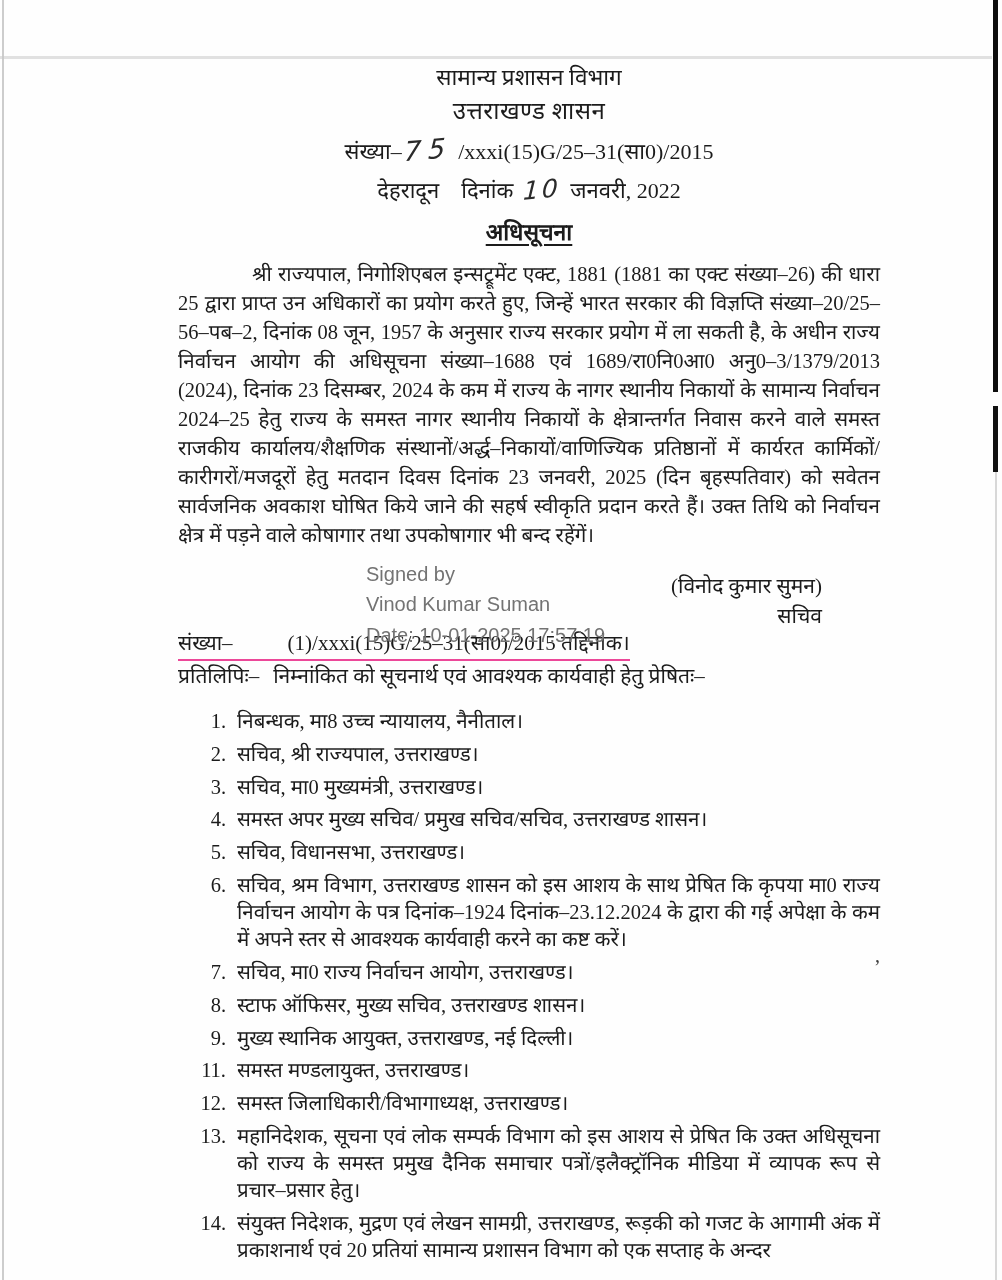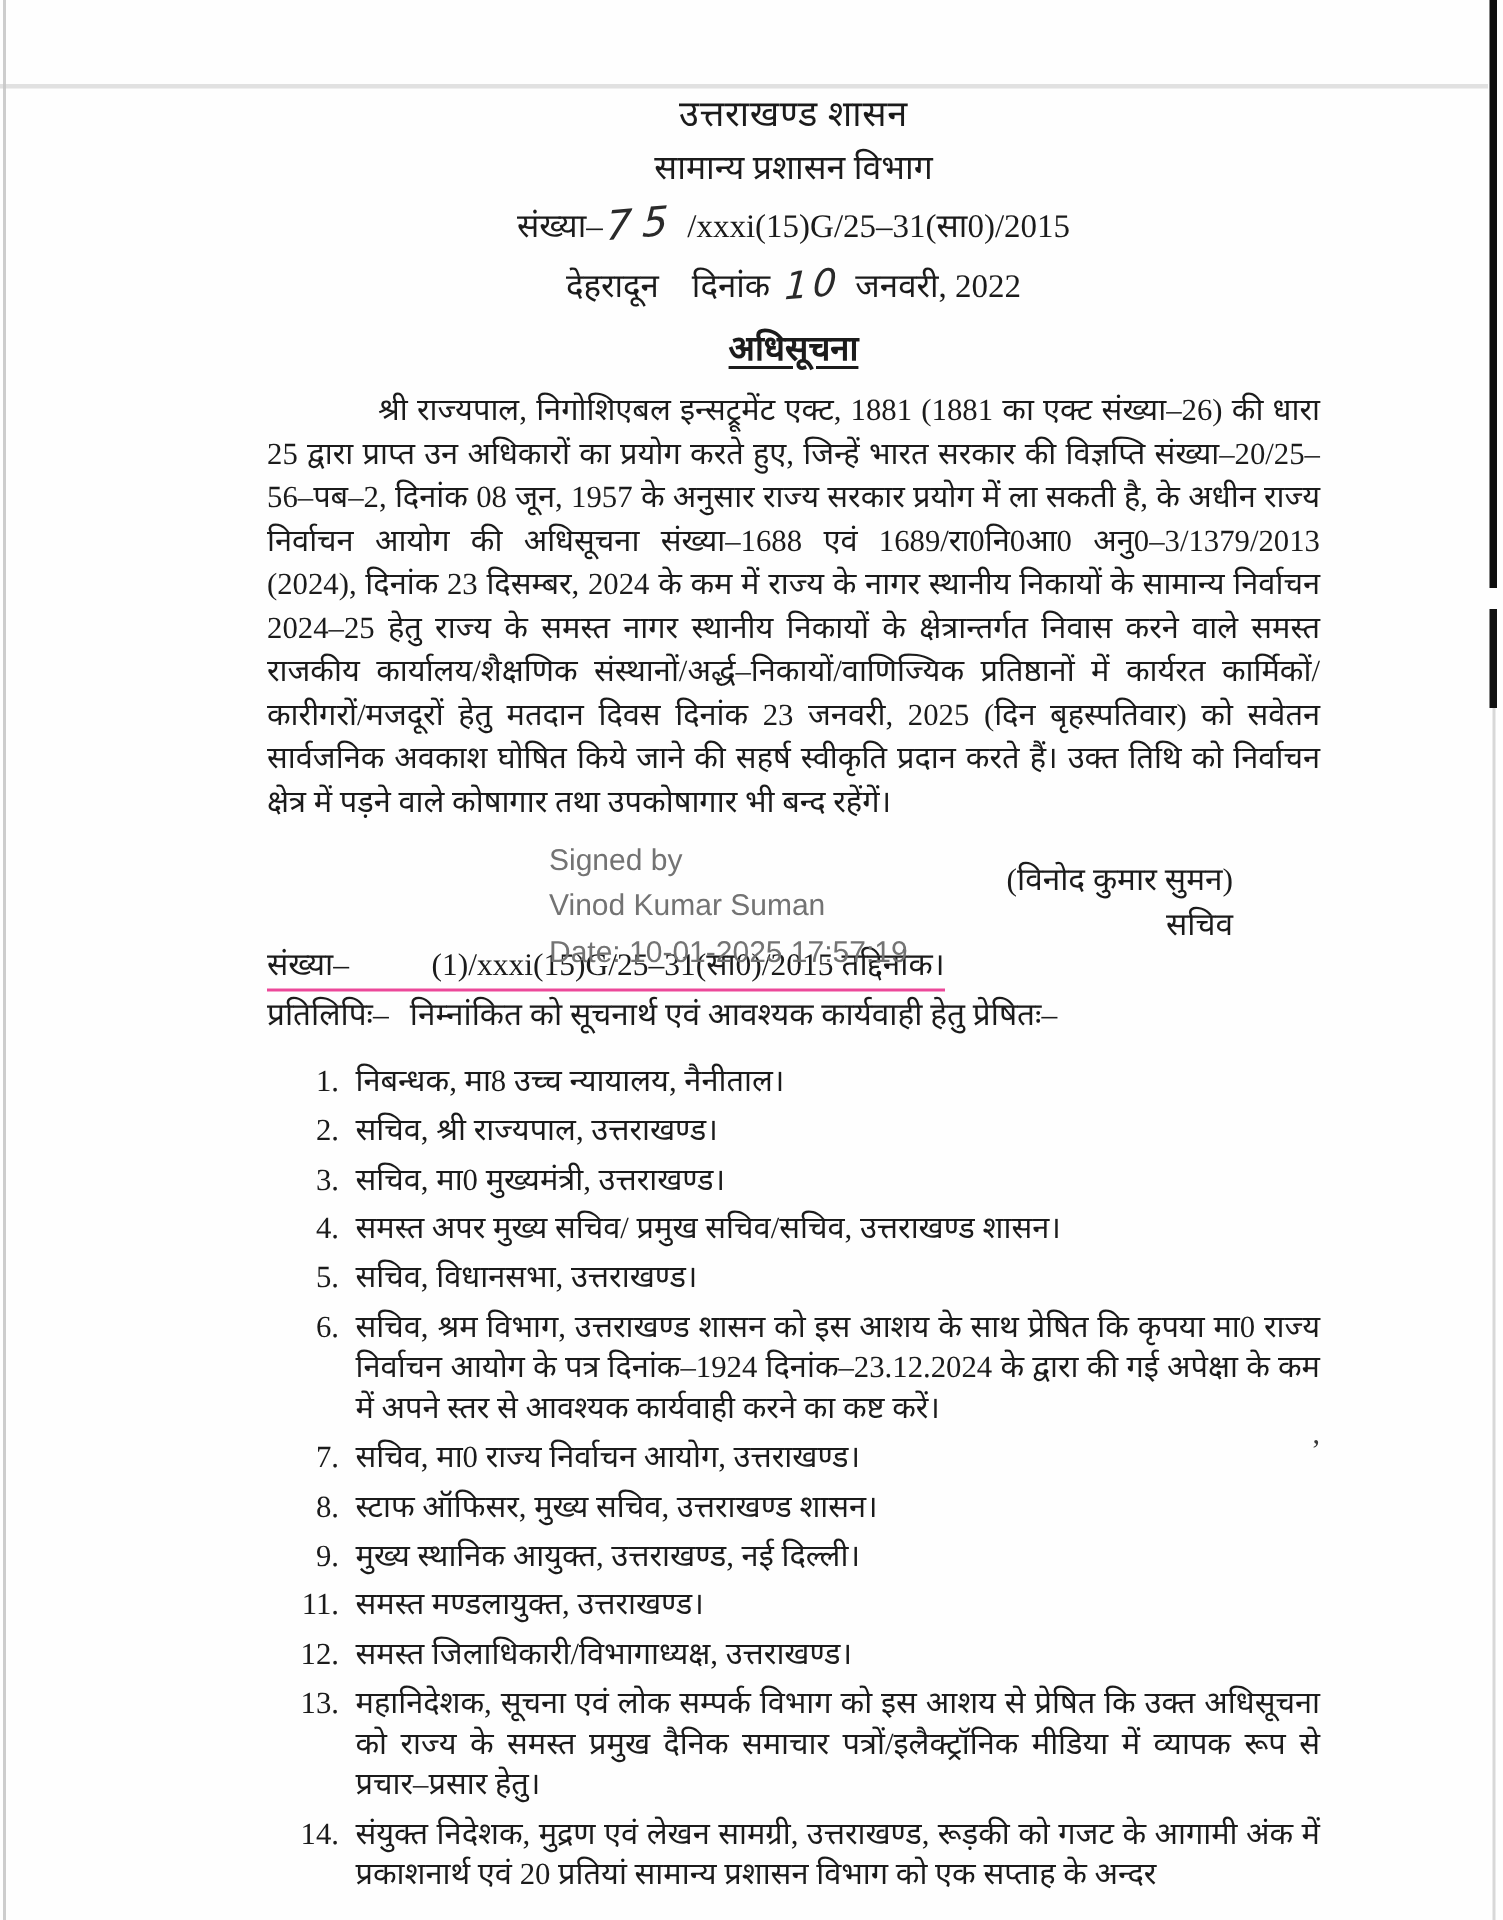--- a/index.html
+++ b/index.html
@@ -92,22 +92,22 @@
 
   <div class="edge-left"></div>
   <div class="edge-right-dark1"></div>
   <div class="edge-right-dark2"></div>
   <div class="edge-right-light"></div>
   <div class="shadow-top"></div>
   <span class="stray-mark">’</span>
 
   <div class="content">
 
+    <div class="center hdr-dept">सामान्य प्रशासन विभाग</div>
     <div class="center hdr-org">उत्तराखण्ड शासन</div>
-    <div class="center hdr-dept">सामान्य प्रशासन विभाग</div>
 
     <div class="center hdr-number">
       <span>संख्या–</span><span class="hand">75</span><span class="bold">/xxxi(15)G</span><span>/25–31(सा0)/2015</span>
     </div>
 
     <div class="center hdr-date">
       <span>देहरादून</span>&nbsp;&nbsp;&nbsp;
       <span>दिनांक</span>
       <span class="hand small">10</span>
       <span>जनवरी, 2022</span>

